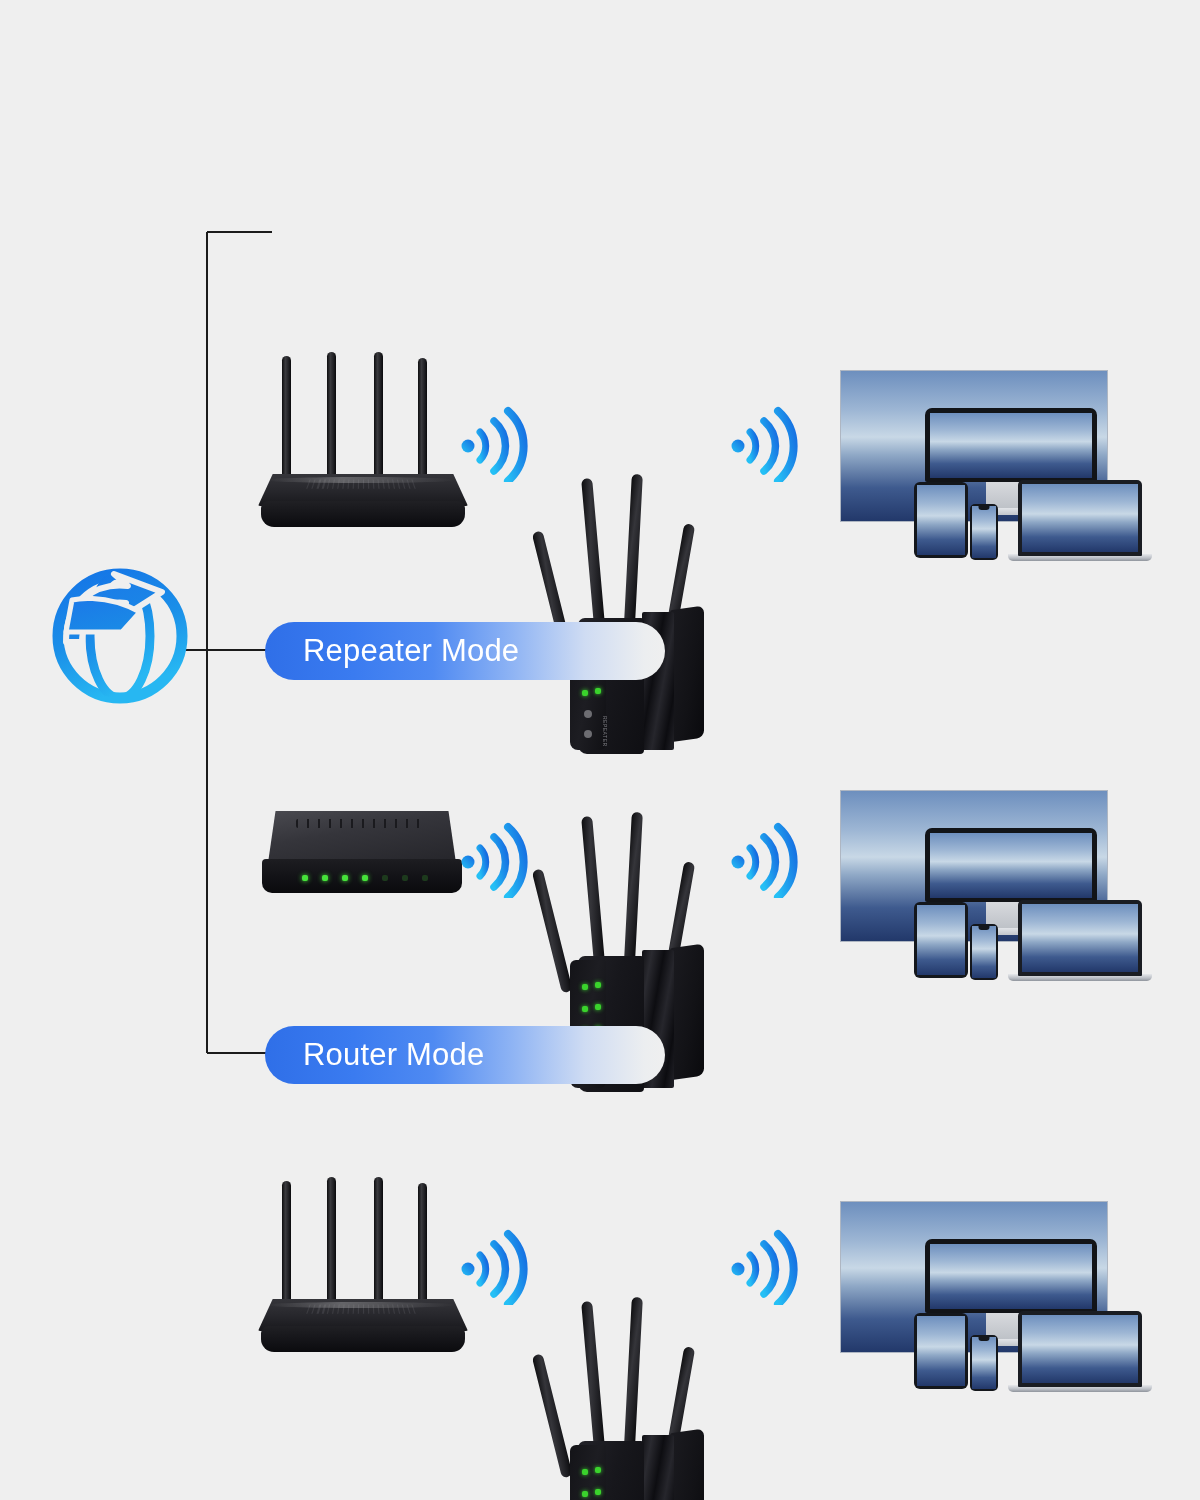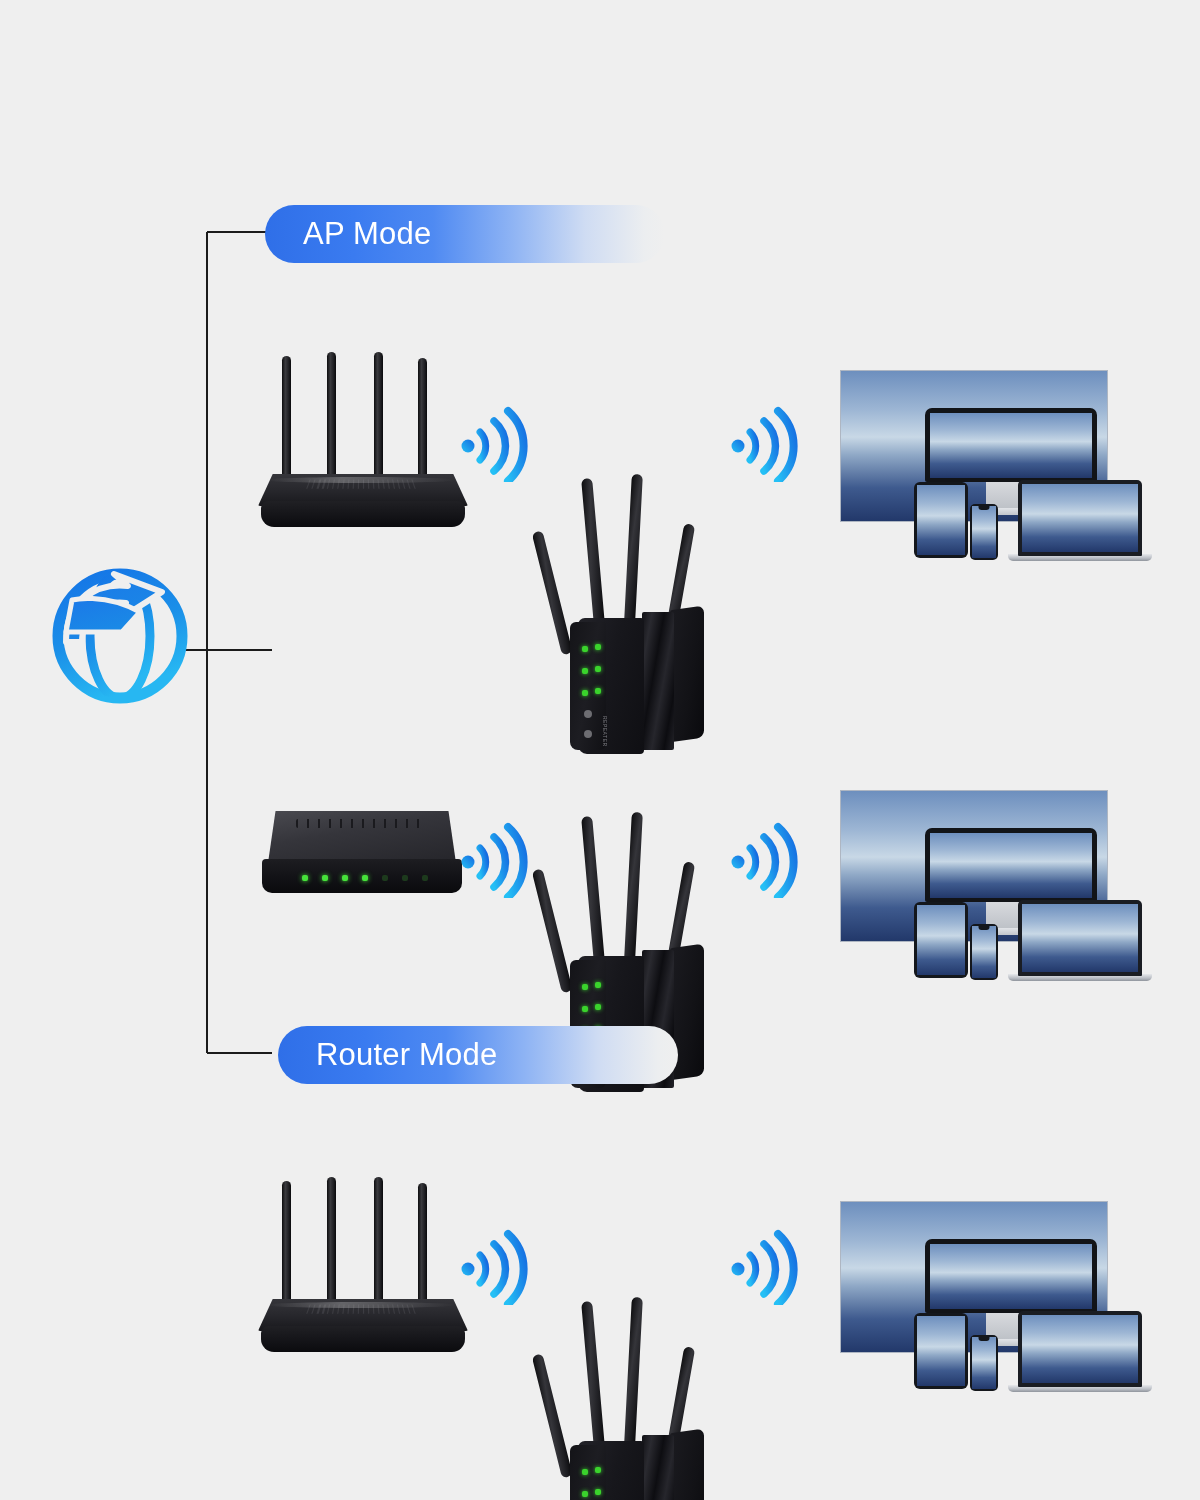--- a/index.html
+++ b/index.html
@@ -70,21 +70,21 @@
   .pill-label {
     color: #ffffff;
     font-size: 31px;
     font-weight: 400;
     padding-left: 38px;
     white-space: nowrap;
     letter-spacing: 0.2px;
   }
   #pill-ap       { left: 265px; top: 205px; }
   #pill-repeater { left: 265px; top: 622px; }
-  #pill-router   { left: 278px; top: 1026px; }
+  #pill-router   { left: 265px; top: 1026px; }
 
   
   .row { position: absolute; left: 0; width: 1200px; }
   #row-ap       { top: 280px;  height: 310px; }
   #row-repeater { top: 690px;  height: 310px; }
   #row-router   { top: 1095px; height: 310px; }
 
   
   .source { position: absolute; }
 
@@ -349,23 +349,20 @@
         <ellipse cx="76" cy="78" rx="30" ry="62"></ellipse>
       </g>
 
       <path d="M22 84 C22 46 50 24 84 28 L70 16 L118 34 L74 62 L82 45
                C56 42 38 58 38 84 Z" fill="url(#gArrow)" stroke="#efefef" stroke-width="6" stroke-linejoin="round"></path>
       <path d="M24 40 L92 40 L92 92 L24 92 Z" fill="none"></path>
       <path d="M28 42 C28 42 60 34 96 54 L78 74 L22 74 Z" fill="url(#gArrow)" stroke="#efefef" stroke-width="5" stroke-linejoin="round"></path>
     </svg>
   </div>
 
-  <div class="pill" id="pill-ap">
-    <span class="pill-label">AP Mode</span>
-  </div>
 
   <div class="row" id="row-ap">
 
     <div class="source router" style="left:258px; top:66px;">
       <span class="ant a1"></span>
       <span class="ant a2"></span>
       <span class="ant a3"></span>
       <span class="ant a4"></span>
       <span class="body-top"></span>
       <span class="vent"></span>
@@ -433,20 +430,23 @@
       <div class="tablet">
         <div class="inner-screen scr-sky"></div>
       </div>
       <div class="phone">
         <span class="notch"></span>
         <div class="inner-screen scr-sky"></div>
       </div>
     </div>
   </div>
 
+  <div class="pill" id="pill-repeater">
+    <span class="pill-label">Repeater Mode</span>
+  </div>
 
   <div class="row" id="row-repeater">
 
     <div class="source switchbox" style="left:262px; top:113px;">
       <span class="sw-top"></span>
       <span class="sw-vents"></span>
       <span class="sw-front"></span>
       <span class="sw-leds">
         <i class="on"></i>
         <i class="on"></i>

